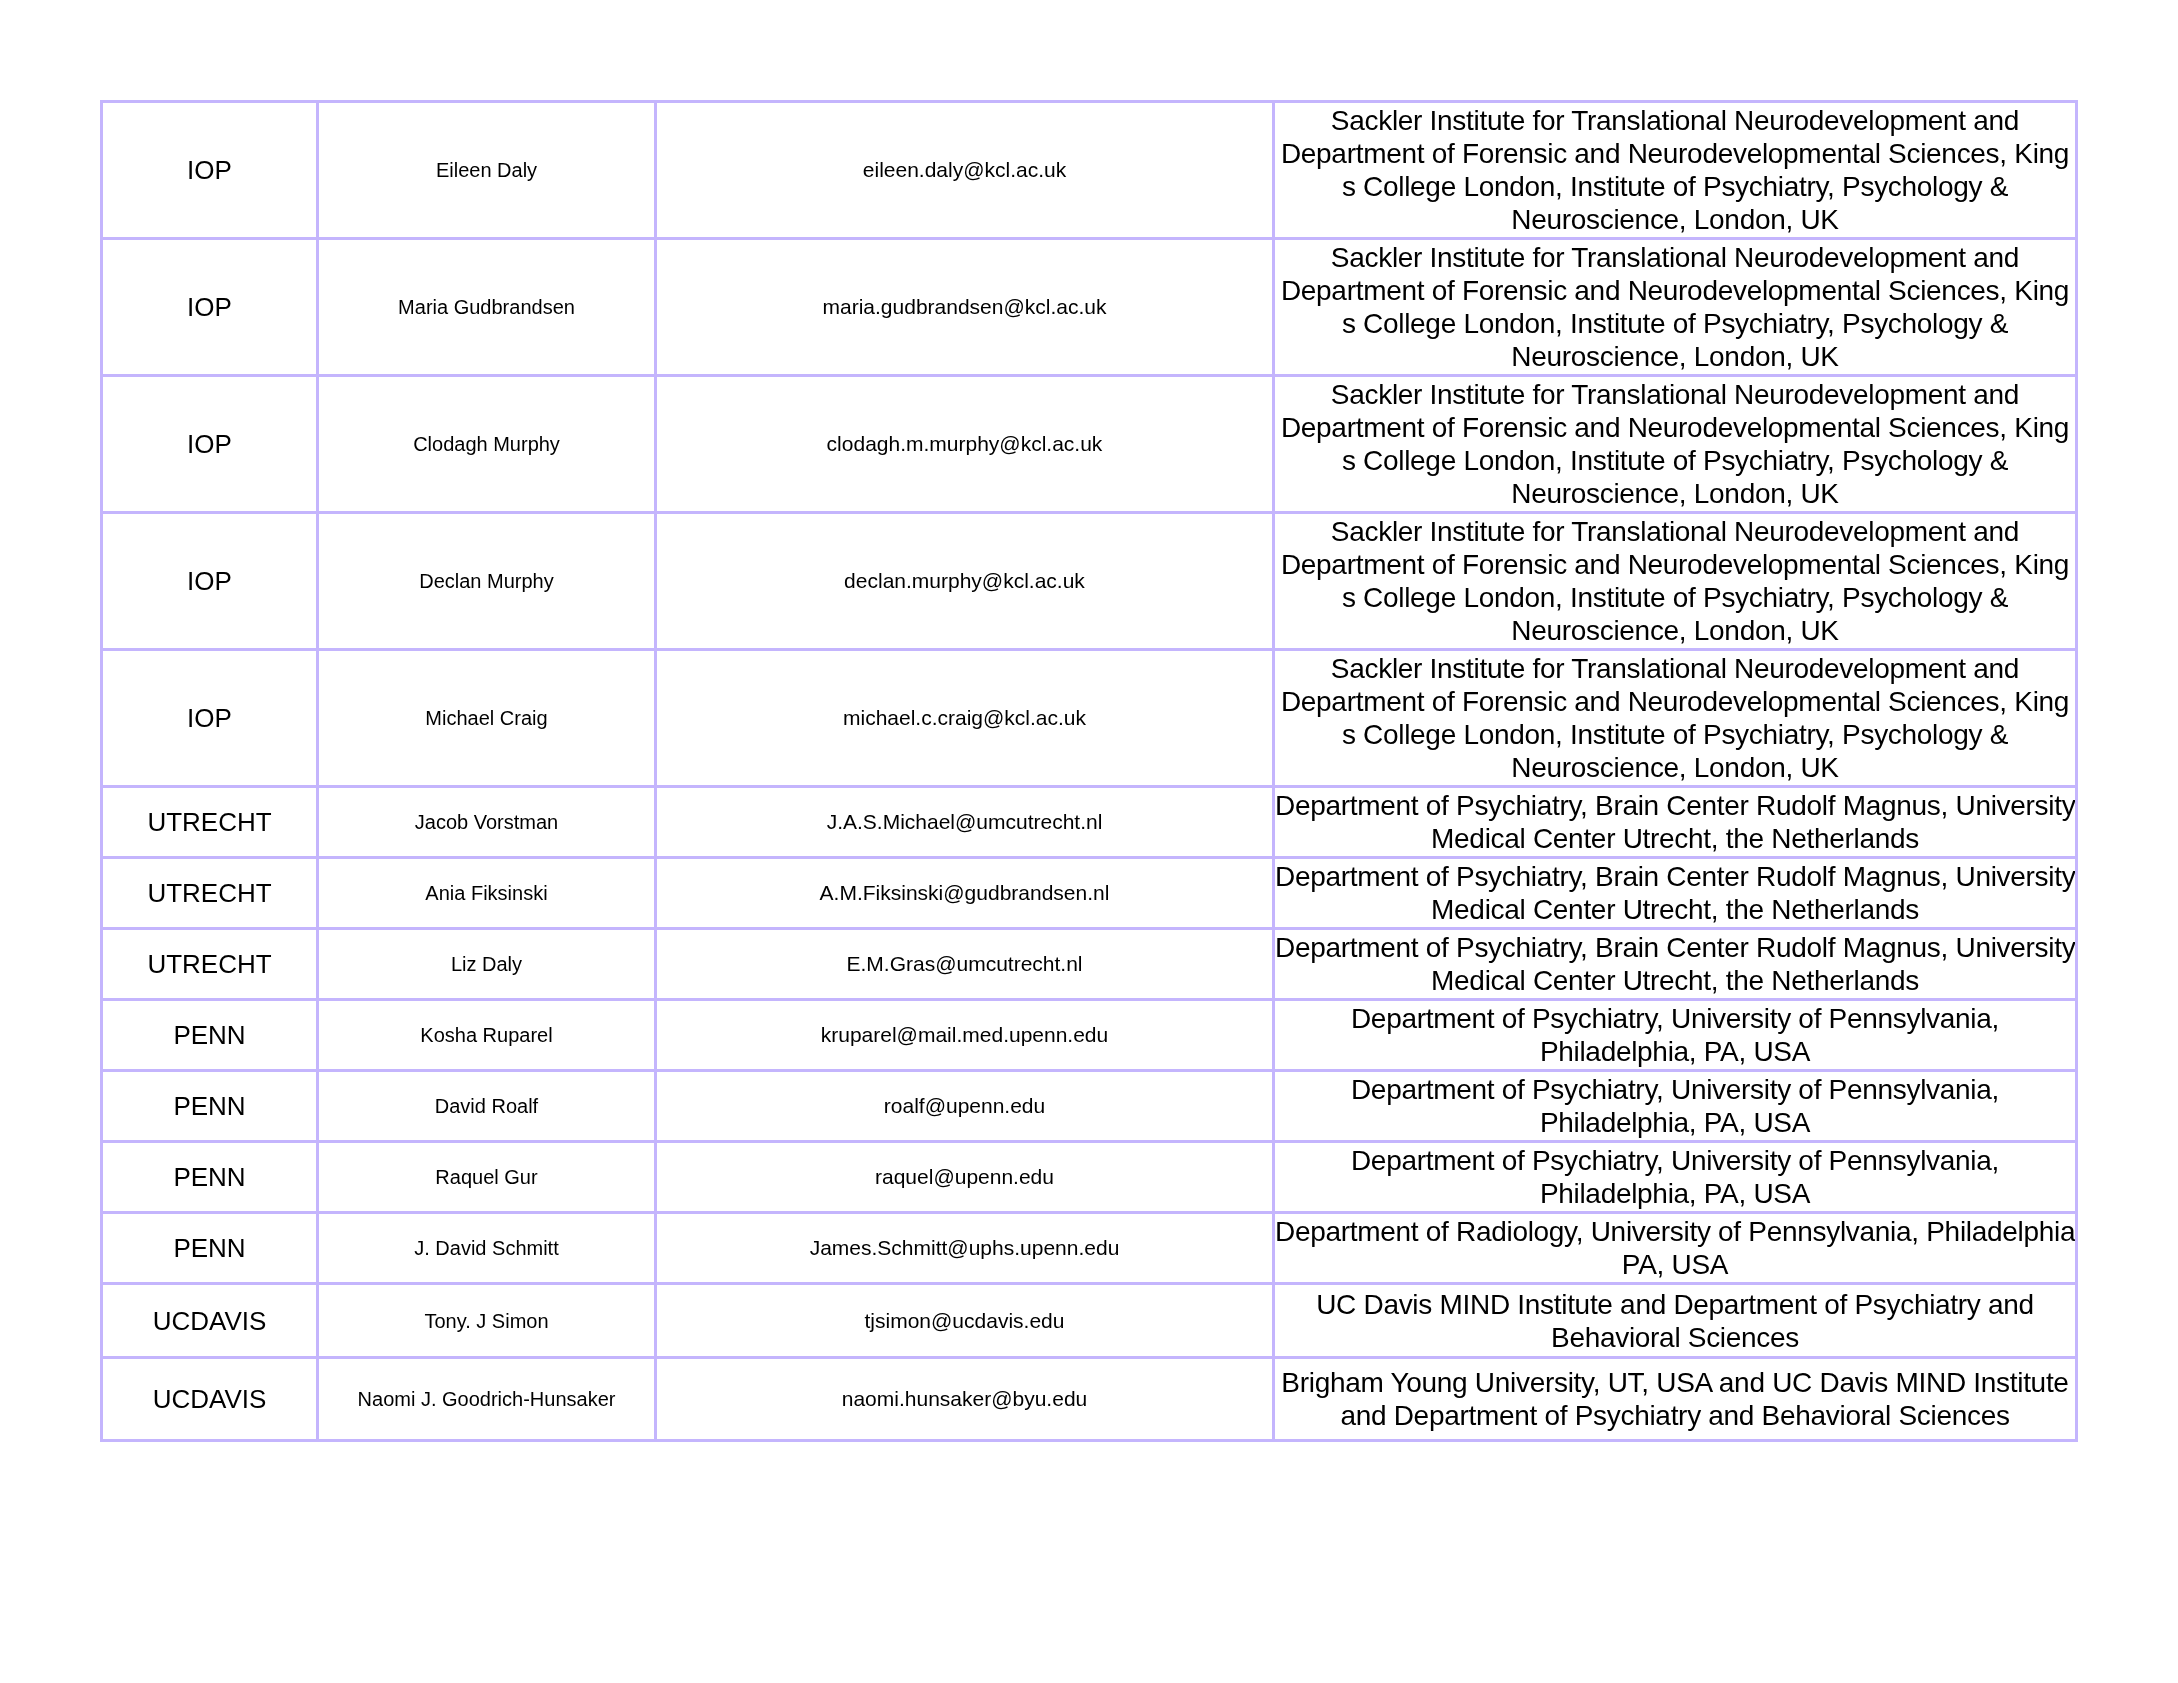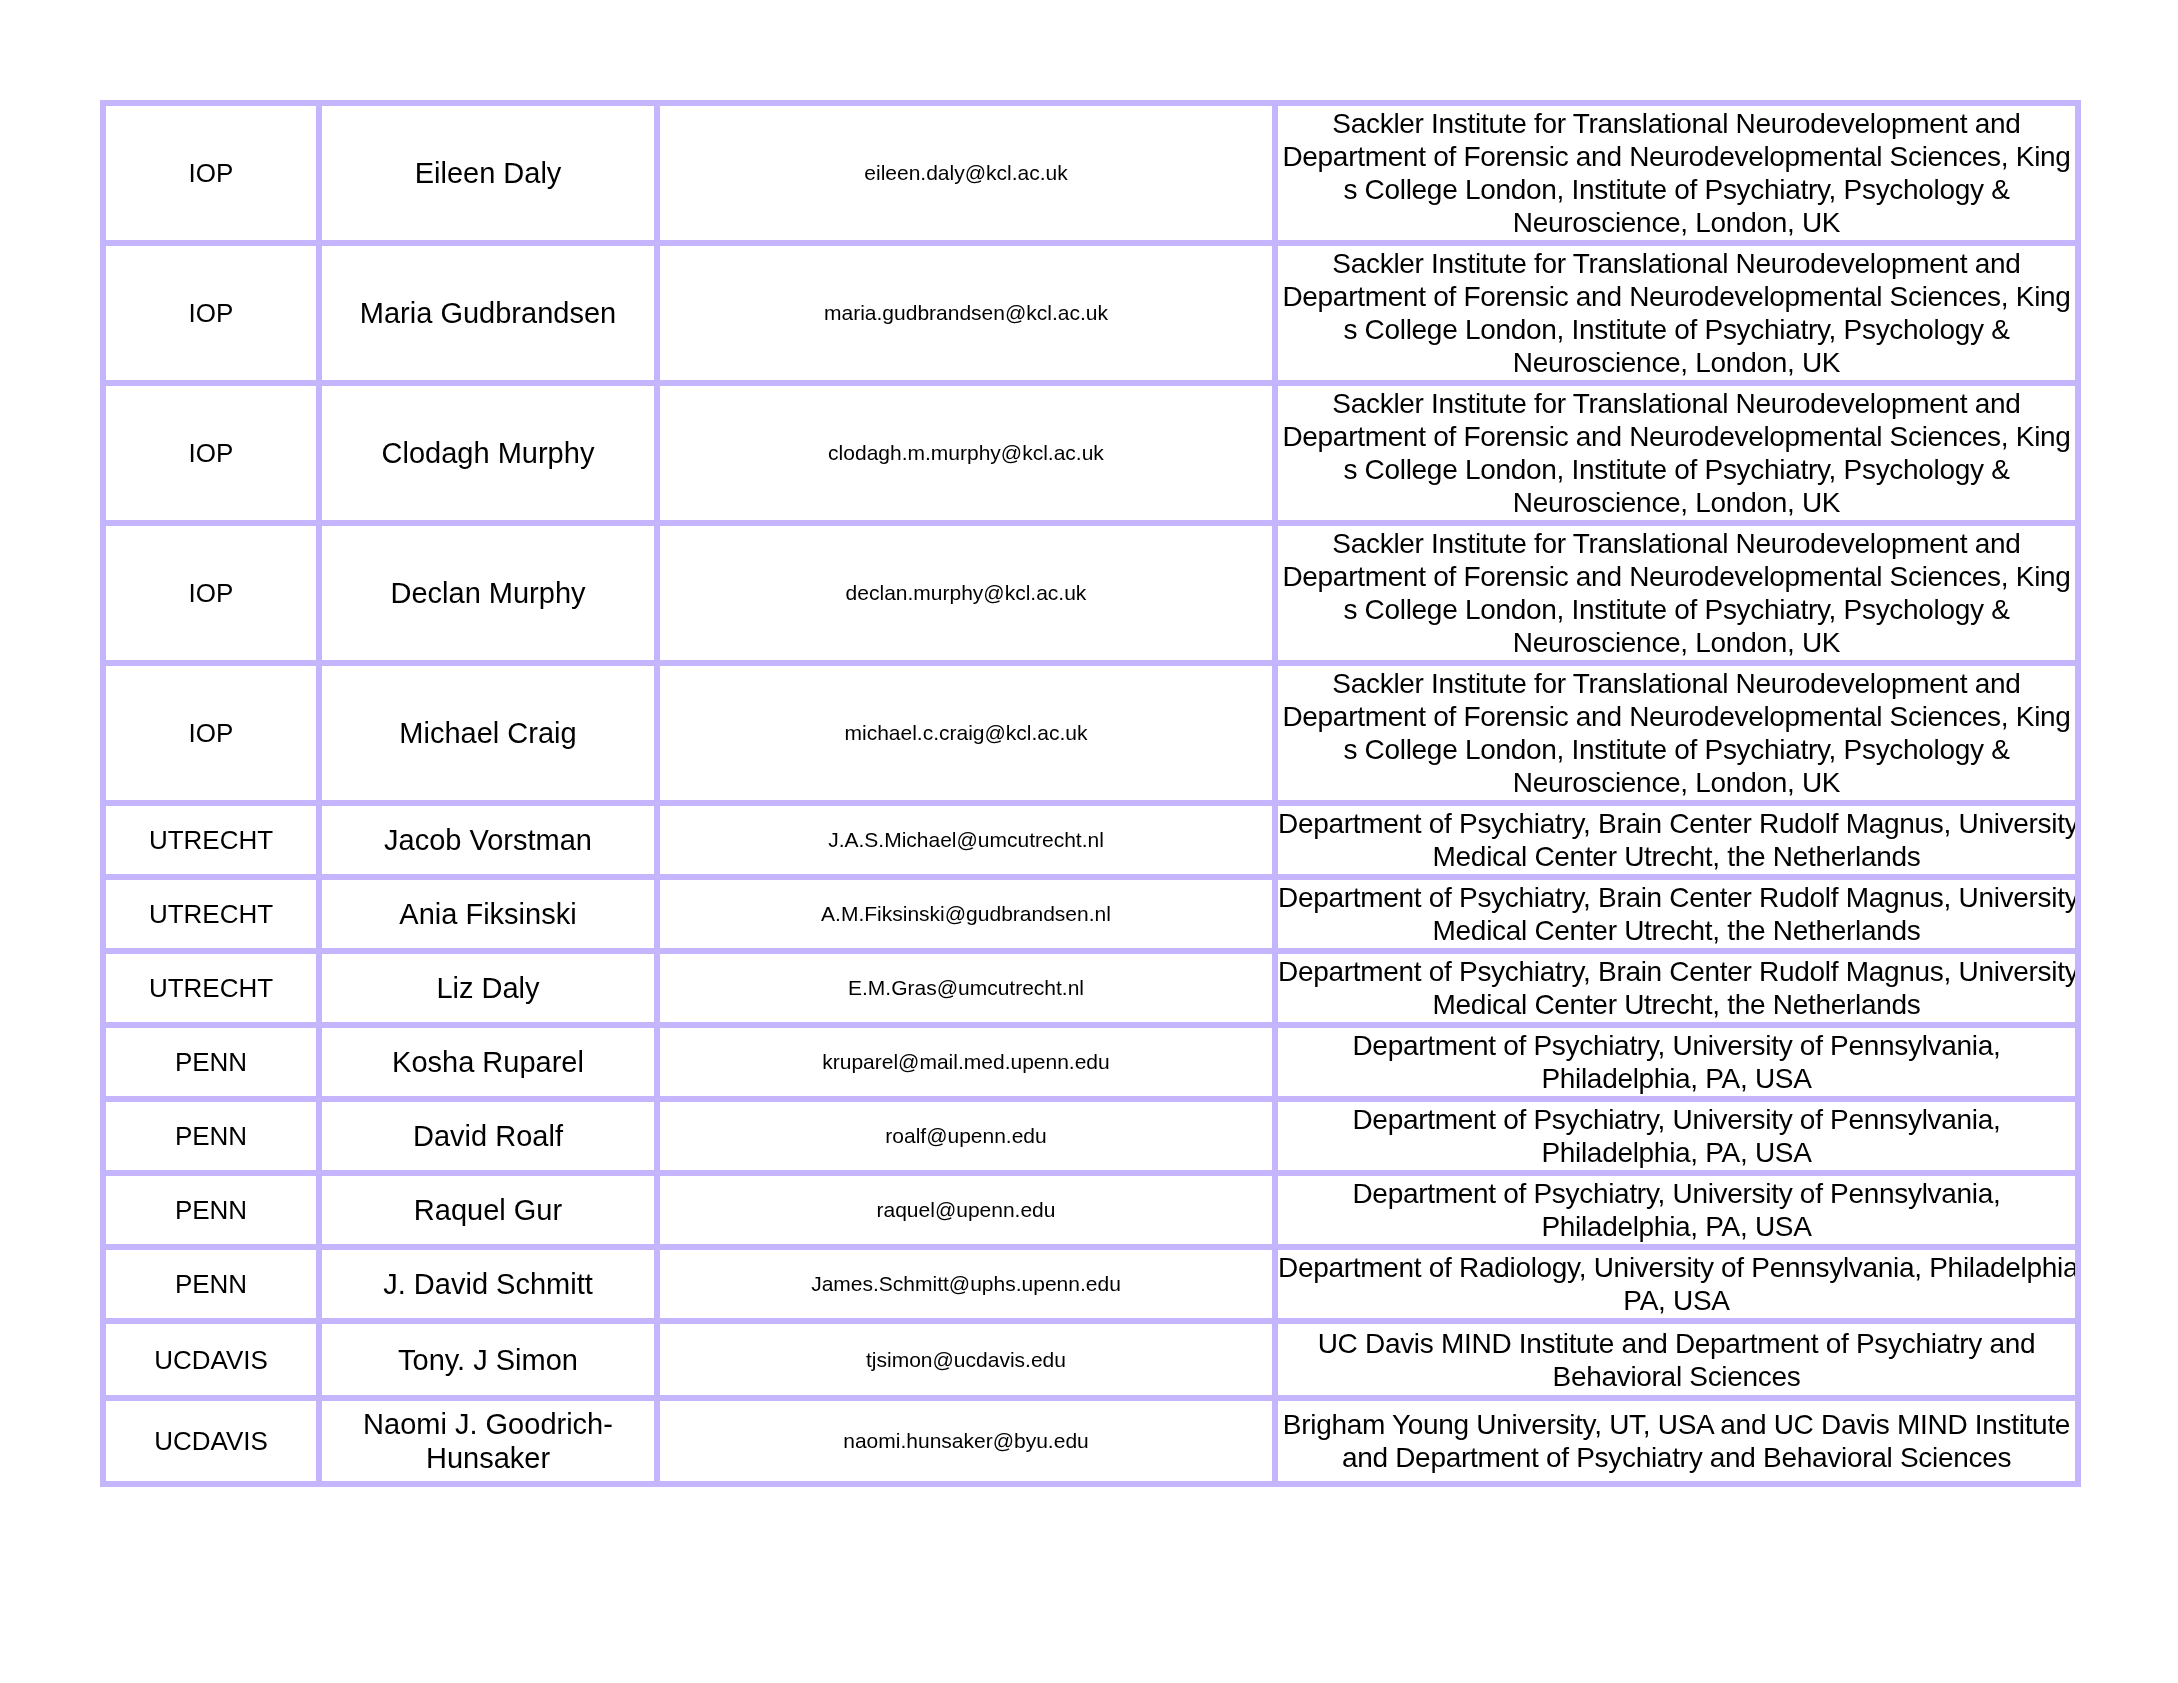--- a/index.html
+++ b/index.html
@@ -18,21 +18,21 @@
   }
   table.contacts {
     position: absolute;
     left: 100px;
     top: 100px;
     width: 1974px;
     border-collapse: collapse;
     table-layout: fixed;
   }
   td {
-    border: 6px solid #c4b5fd;
+    border: 3px solid #c4b5fd;
     text-align: center;
     vertical-align: middle;
     padding: 0;
     overflow: hidden;
   }
   col.c-site  { width: 216px; }
   col.c-name  { width: 338px; }
   col.c-email { width: 618px; }
   col.c-affil { width: 803px; }
 
@@ -43,21 +43,21 @@
 
   .cell {
     width: 100%;
     overflow: hidden;
   }
   .site-text {
     font-size: 26px;
     line-height: 26px;
   }
   .name-text {
-    font-size: 29px;
+    font-size: 20px;
     line-height: 34px;
   }
   .email-text {
     font-size: 21px;
     line-height: 34px;
     white-space: nowrap;
   }
   .affil-text {
     font-size: 28px;
     line-height: 33px;

